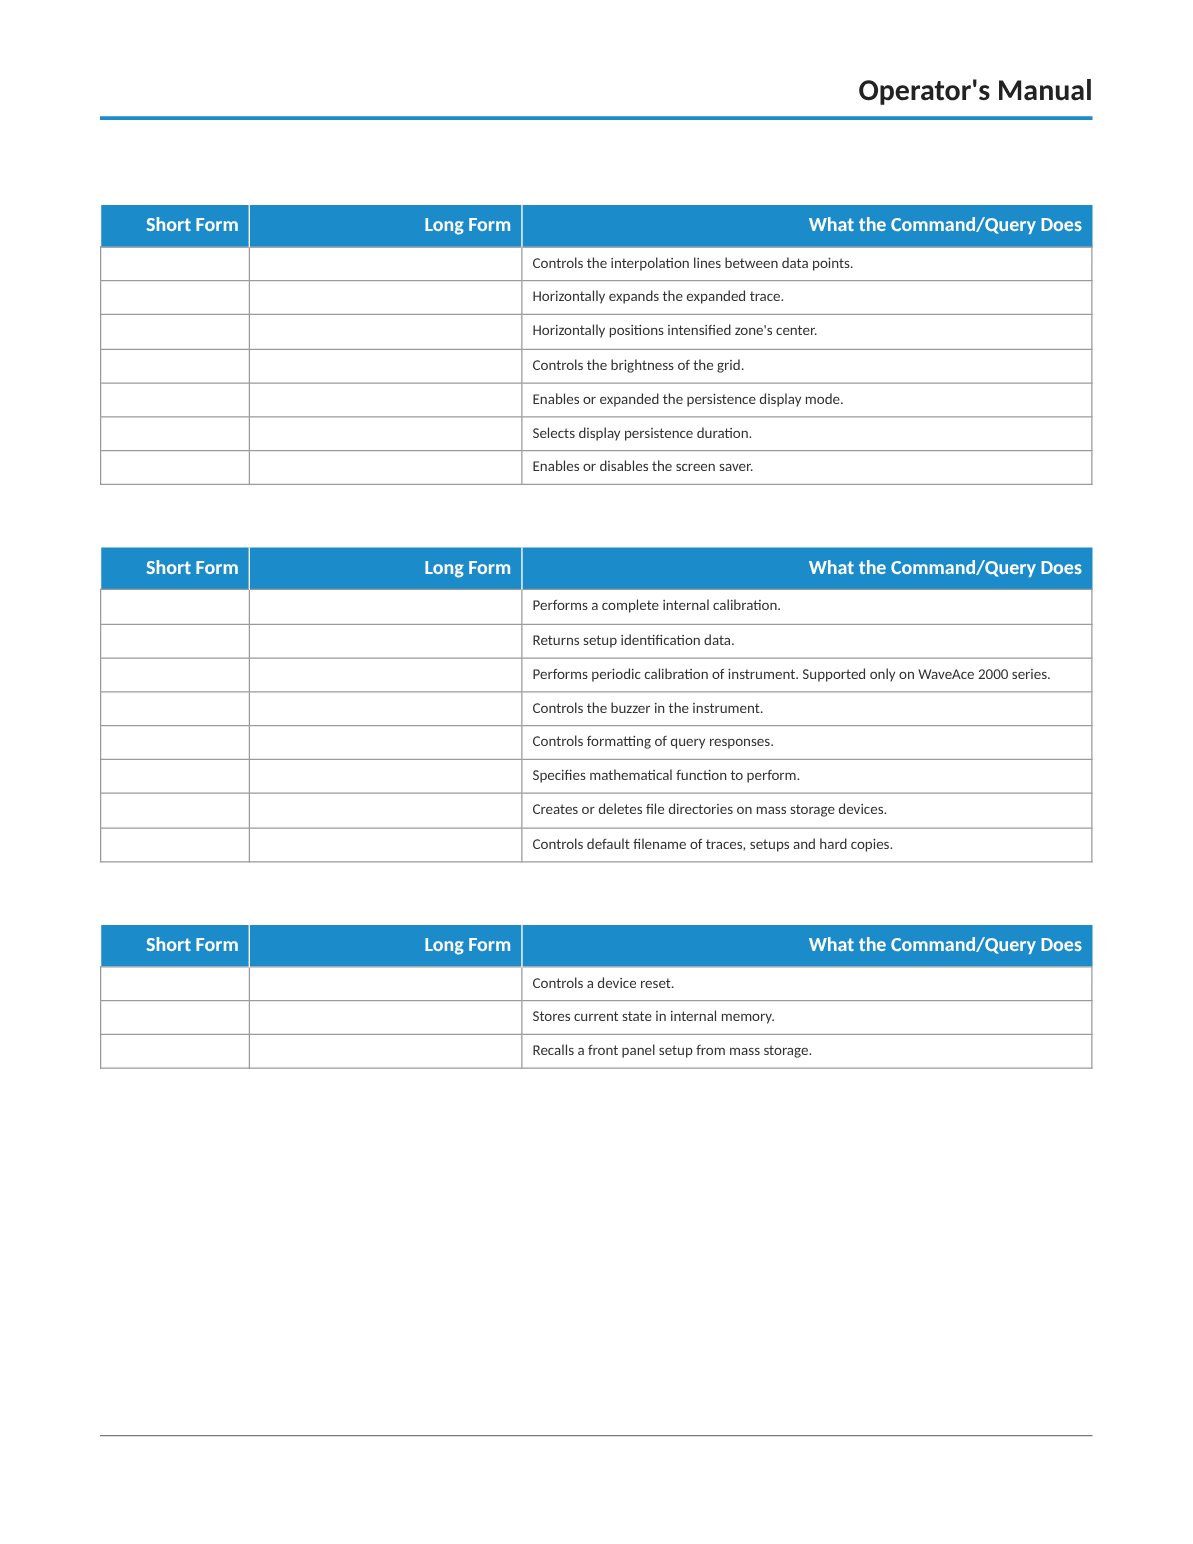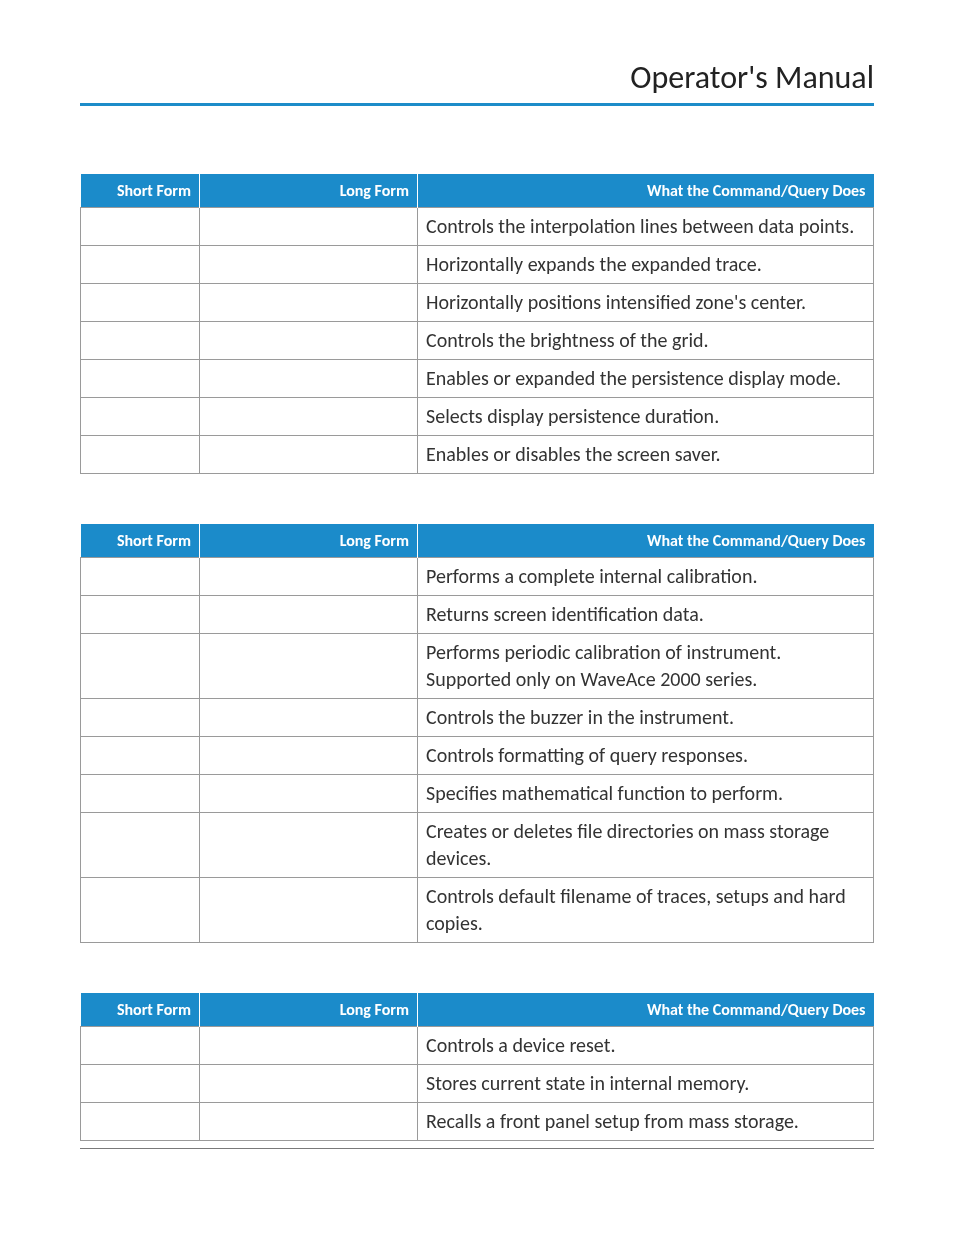--- a/index.html
+++ b/index.html
@@ -14,43 +14,43 @@
     .page {
       padding: 58px 80px 0 80px;
     }
     .header {
       border-bottom: 3px solid #1c8cc9;
       padding-bottom: 6px;
       margin-bottom: 68px;
     }
     .header-title {
       text-align: right;
-      font-weight: normal;
-      font-size: 32px;
+      font-weight: bold;
+      font-size: 24px;
       color: #222;
     }
     table {
       width: 100%;
       border-collapse: collapse;
       margin-bottom: 50px;
     }
     th {
       background: #1b8bca;
       color: #fff;
       font-weight: bold;
       font-size: 16px;
       text-align: right;
       padding: 7px 8px;
       border-right: 1px solid #fff;
     }
     th:last-child { border-right: none; }
     td {
       border: 1px solid #9a9a9a;
       padding: 5px 8px;
-      font-size: 20px;
+      font-size: 12px;
       color: #333;
       vertical-align: top;
       line-height: 1.35;
     }
     .col-short { width: 15%; }
     .col-long  { width: 27.5%; }
     .col-desc  { width: 57.5%; }
     .footer {
       position: absolute;
       left: 80px;
@@ -124,21 +124,21 @@
     </thead>
     <tbody>
       <tr>
           <td></td>
           <td></td>
           <td>Performs a complete internal calibration.</td>
         </tr>
       <tr>
           <td></td>
           <td></td>
-          <td>Returns screen identification data.</td>
+          <td>Returns setup identification data.</td>
         </tr>
       <tr>
           <td></td>
           <td></td>
           <td>Performs periodic calibration of instrument. Supported only on WaveAce 2000 series.</td>
         </tr>
       <tr>
           <td></td>
           <td></td>
           <td>Controls the buzzer in the instrument.</td>

